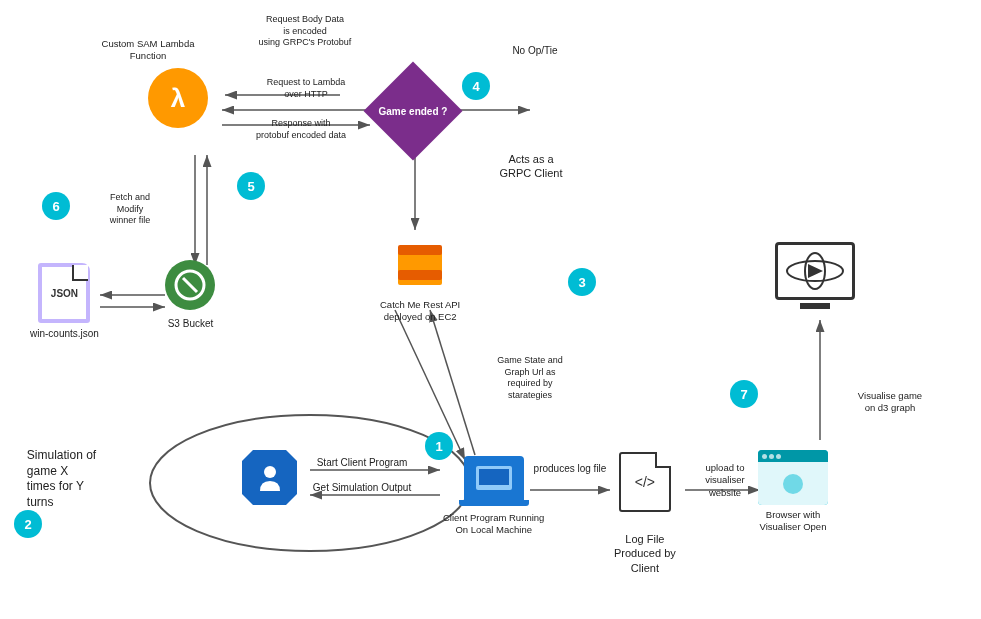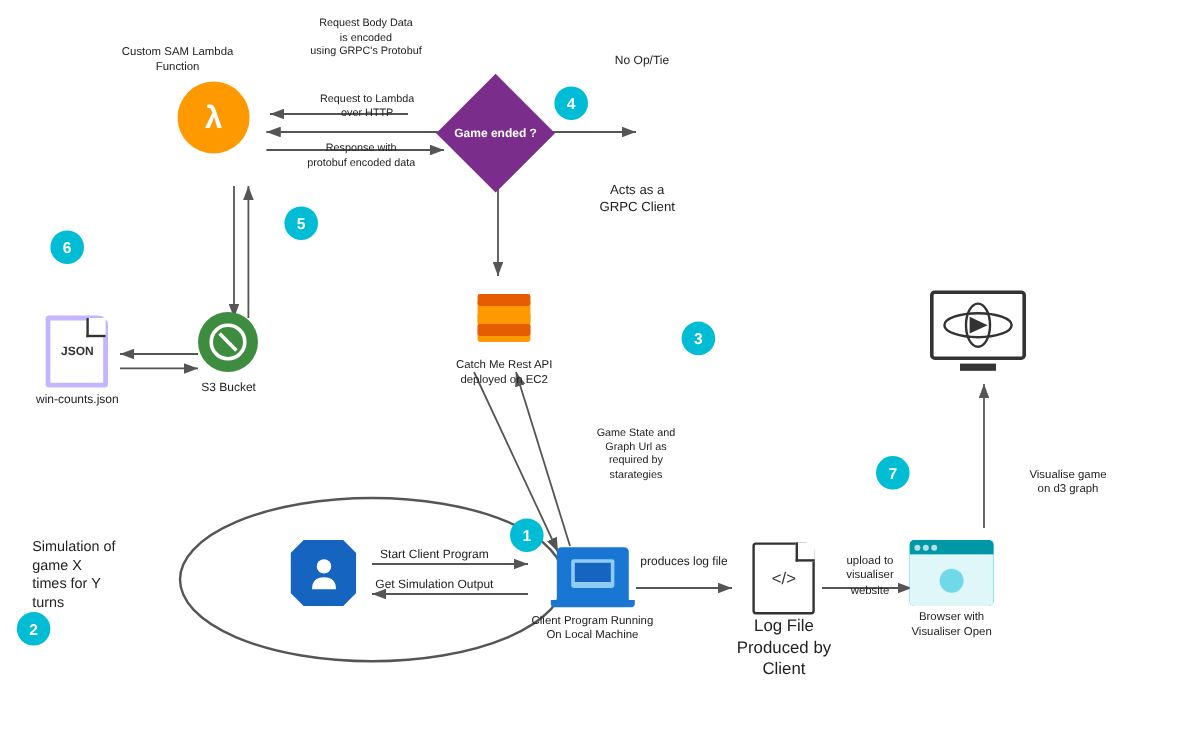--- a/index.html
+++ b/index.html
@@ -360,21 +360,21 @@
     </div>
     <div class="label" style="margin-top:6px; font-size:9.5px;">Client Program Running<br>On Local Machine</div>
   </div>
 
   <div class="node" style="left:530px; top:462px; width:80px;">
     <div class="label">produces log file</div>
   </div>
 
   <div class="node" style="left:614px; top:452px;">
     <div class="code-icon">&lt;/&gt;</div>
-    <div class="label" style="margin-top:0; font-size:14px;">Log File<br>Produced by<br>Client</div>
+    <div class="label" style="margin-top:20px; font-size:11px;">Log File<br>Produced by<br>Client</div>
   </div>
 
   <div class="node" style="left:690px; top:462px; width:70px;">
     <div class="label" style="font-size:9.5px;">upload to<br>visualiser<br>website</div>
   </div>
 
   <div class="node" style="left:758px; top:450px;">
     <div class="browser-icon">
       <div class="browser-bar">
         <div class="browser-dot"></div>
@@ -418,20 +418,23 @@
   </div>
 
   <div class="node" style="left:246px; top:77px; width:120px;">
     <div class="label" style="font-size:9px;">Request to Lambda<br>over HTTP</div>
   </div>
 
   <div class="node" style="left:236px; top:118px; width:130px;">
     <div class="label" style="font-size:9px;">Response with<br>protobuf encoded data</div>
   </div>
 
+  <div class="node" style="left:90px; top:192px; width:80px;">
+    <div class="label" style="font-size:9px;">Fetch and<br>Modify<br>winner file</div>
+  </div>
 
   <div class="node" style="left:495px; top:44px; width:80px;">
     <div class="label">No Op/Tie</div>
   </div>
 
   <div class="node" style="left:486px; top:152px; width:90px;">
     <div class="label" style="font-size:11px;">Acts as a<br>GRPC Client</div>
   </div>
 
 

